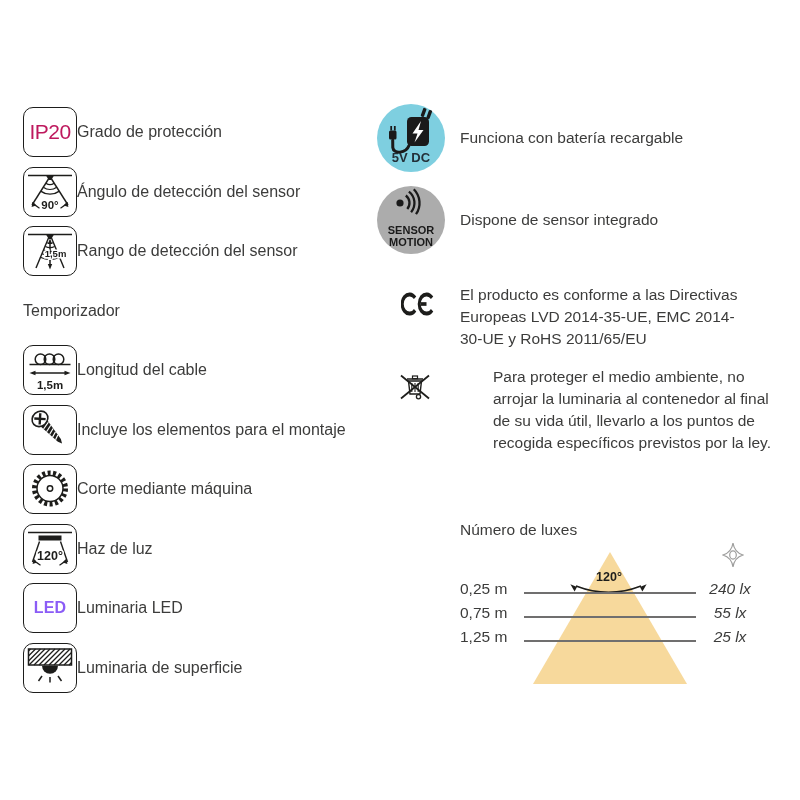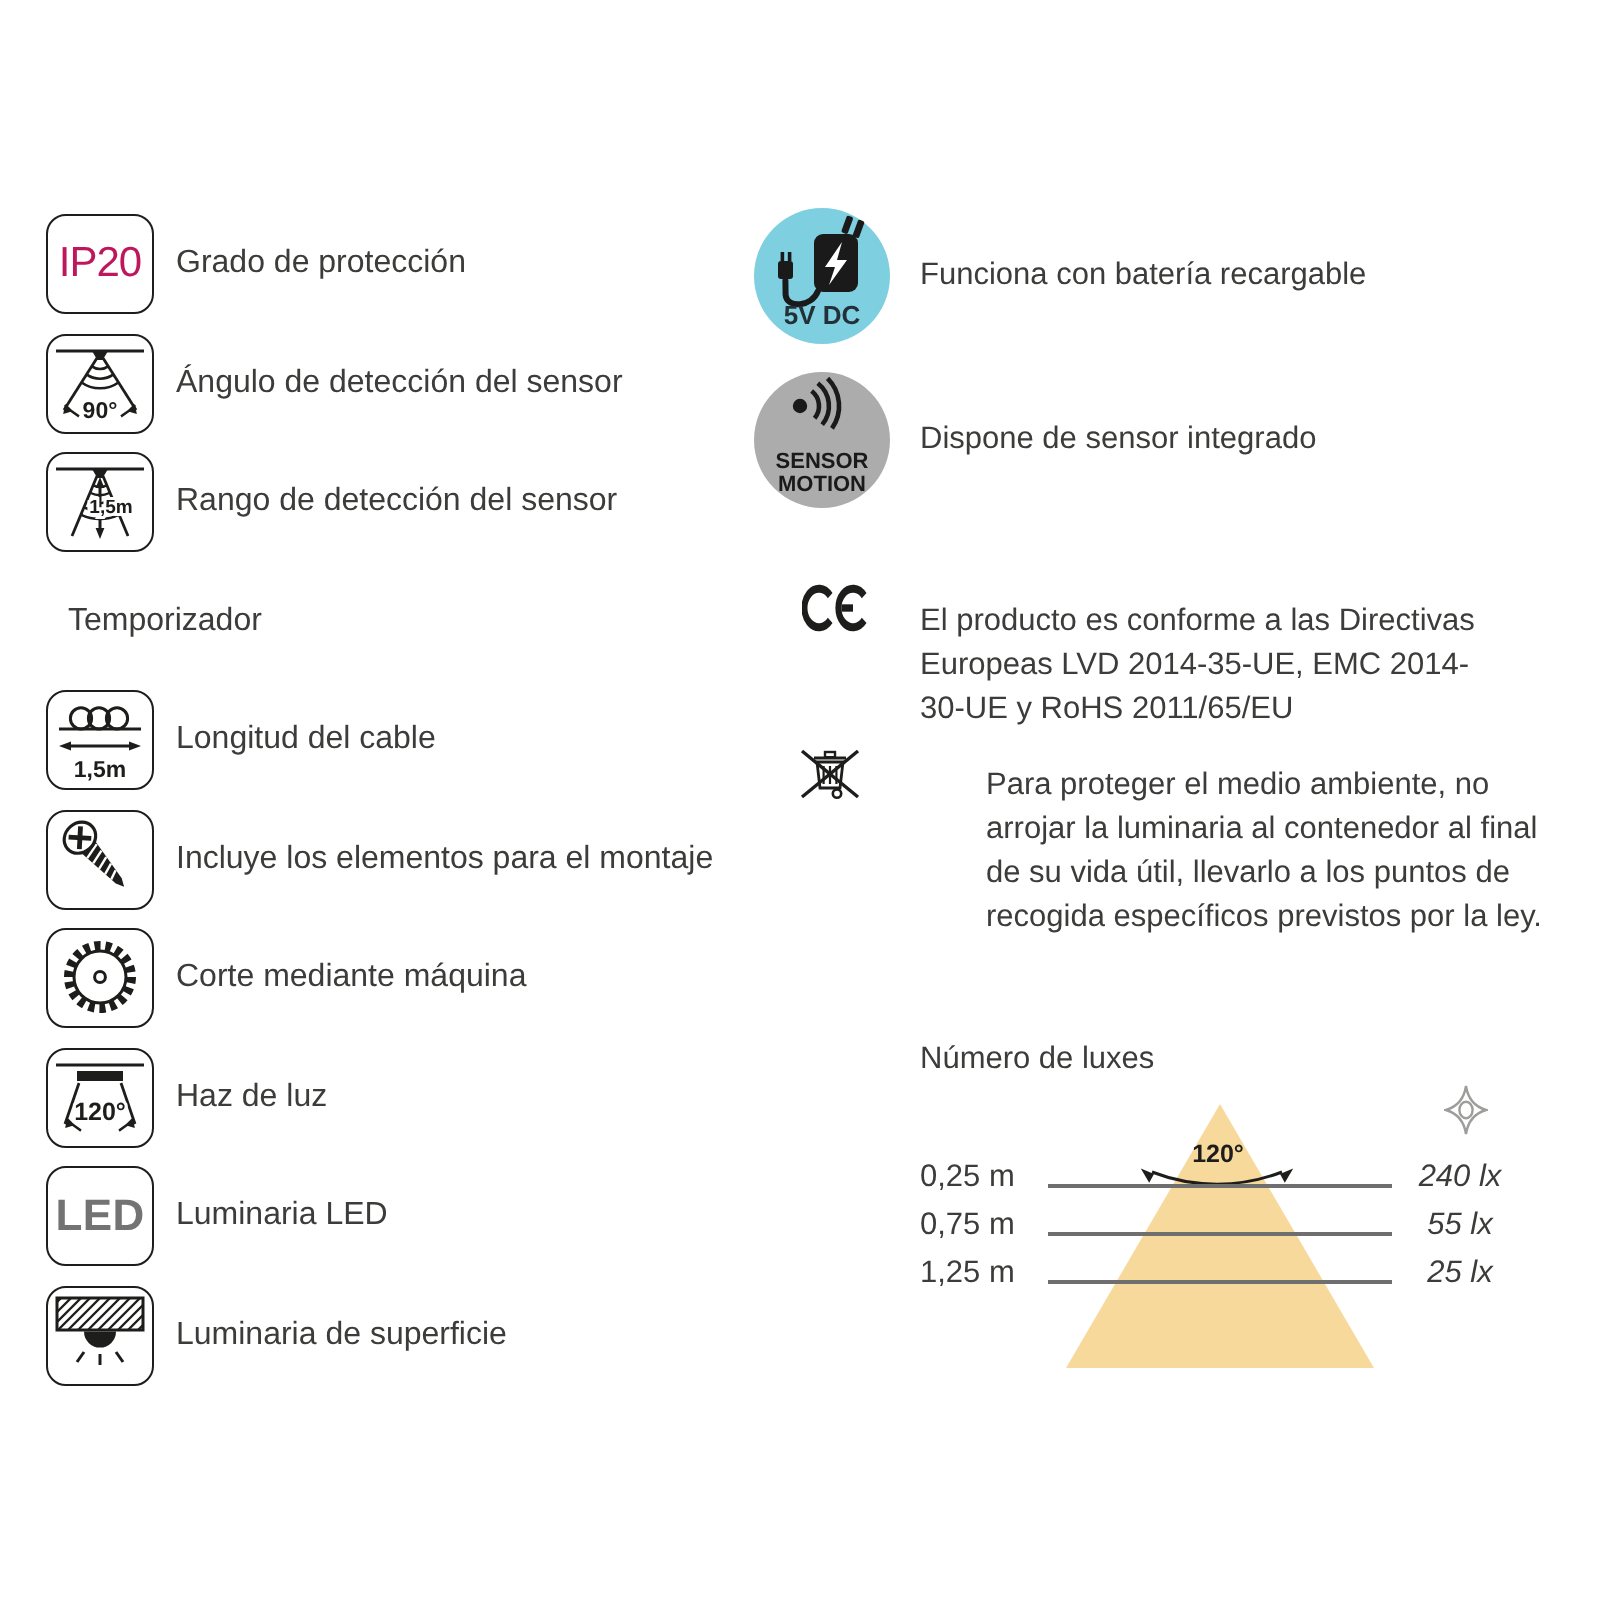--- a/index.html
+++ b/index.html
@@ -5,28 +5,28 @@
   html,body{margin:0;padding:0;background:#fff;}
   .page{position:relative;width:800px;height:800px;background:#fff;overflow:hidden;
         font-family:"Liberation Sans",sans-serif;color:#3C3C3B;}
   svg text{font-family:"Liberation Sans",sans-serif;}
 
   
   .spec-list{position:absolute;left:23px;top:107px;display:flex;flex-direction:column;gap:9.5px;}
   .spec-row{display:flex;align-items:center;height:50px;}
   .icon-box{width:54px;height:50px;border:1.7px solid #1D1D1B;border-radius:10px;
             box-sizing:border-box;background:#fff;display:flex;align-items:center;justify-content:center;flex:none;}
-  .spec-label{margin-left:11px;font-size:16px;white-space:nowrap;}
+  .spec-label{margin-left:0;font-size:16px;white-space:nowrap;}
   .badge-ip{font-size:21px;color:#be185d;letter-spacing:-0.5px;}
-  .badge-led{font-size:22px;font-weight:bold;color:#737373;letter-spacing:0.2px;}
+  .badge-led{font-size:16px;font-weight:bold;color:#8b5cf6;letter-spacing:0.2px;}
 
   
   .feature{position:absolute;display:flex;align-items:center;}
   .feature .flabel{margin-left:15px;font-size:15.5px;white-space:nowrap;}
-  .para{font-size:15.5px;line-height:22px;margin-top:16px;}
+  .para{font-size:15.5px;line-height:22px;}
   #feat-ce{left:401px;top:284px;align-items:flex-start;}
   #feat-ce .para{margin-left:25px;width:322px;}
   #feat-weee{left:398px;top:366px;align-items:flex-start;gap:33px;}
   #feat-weee .para{margin-left:28px;width:330px;}
 
   
   #lux-section{position:absolute;left:460px;top:521px;width:296px;height:172px;}
   .lux-title{font-size:15.5px;}
   .lux-canvas{position:absolute;left:0;top:19px;width:296px;height:150px;}
   .beam-svg{position:absolute;left:0;top:0;z-index:0;}

